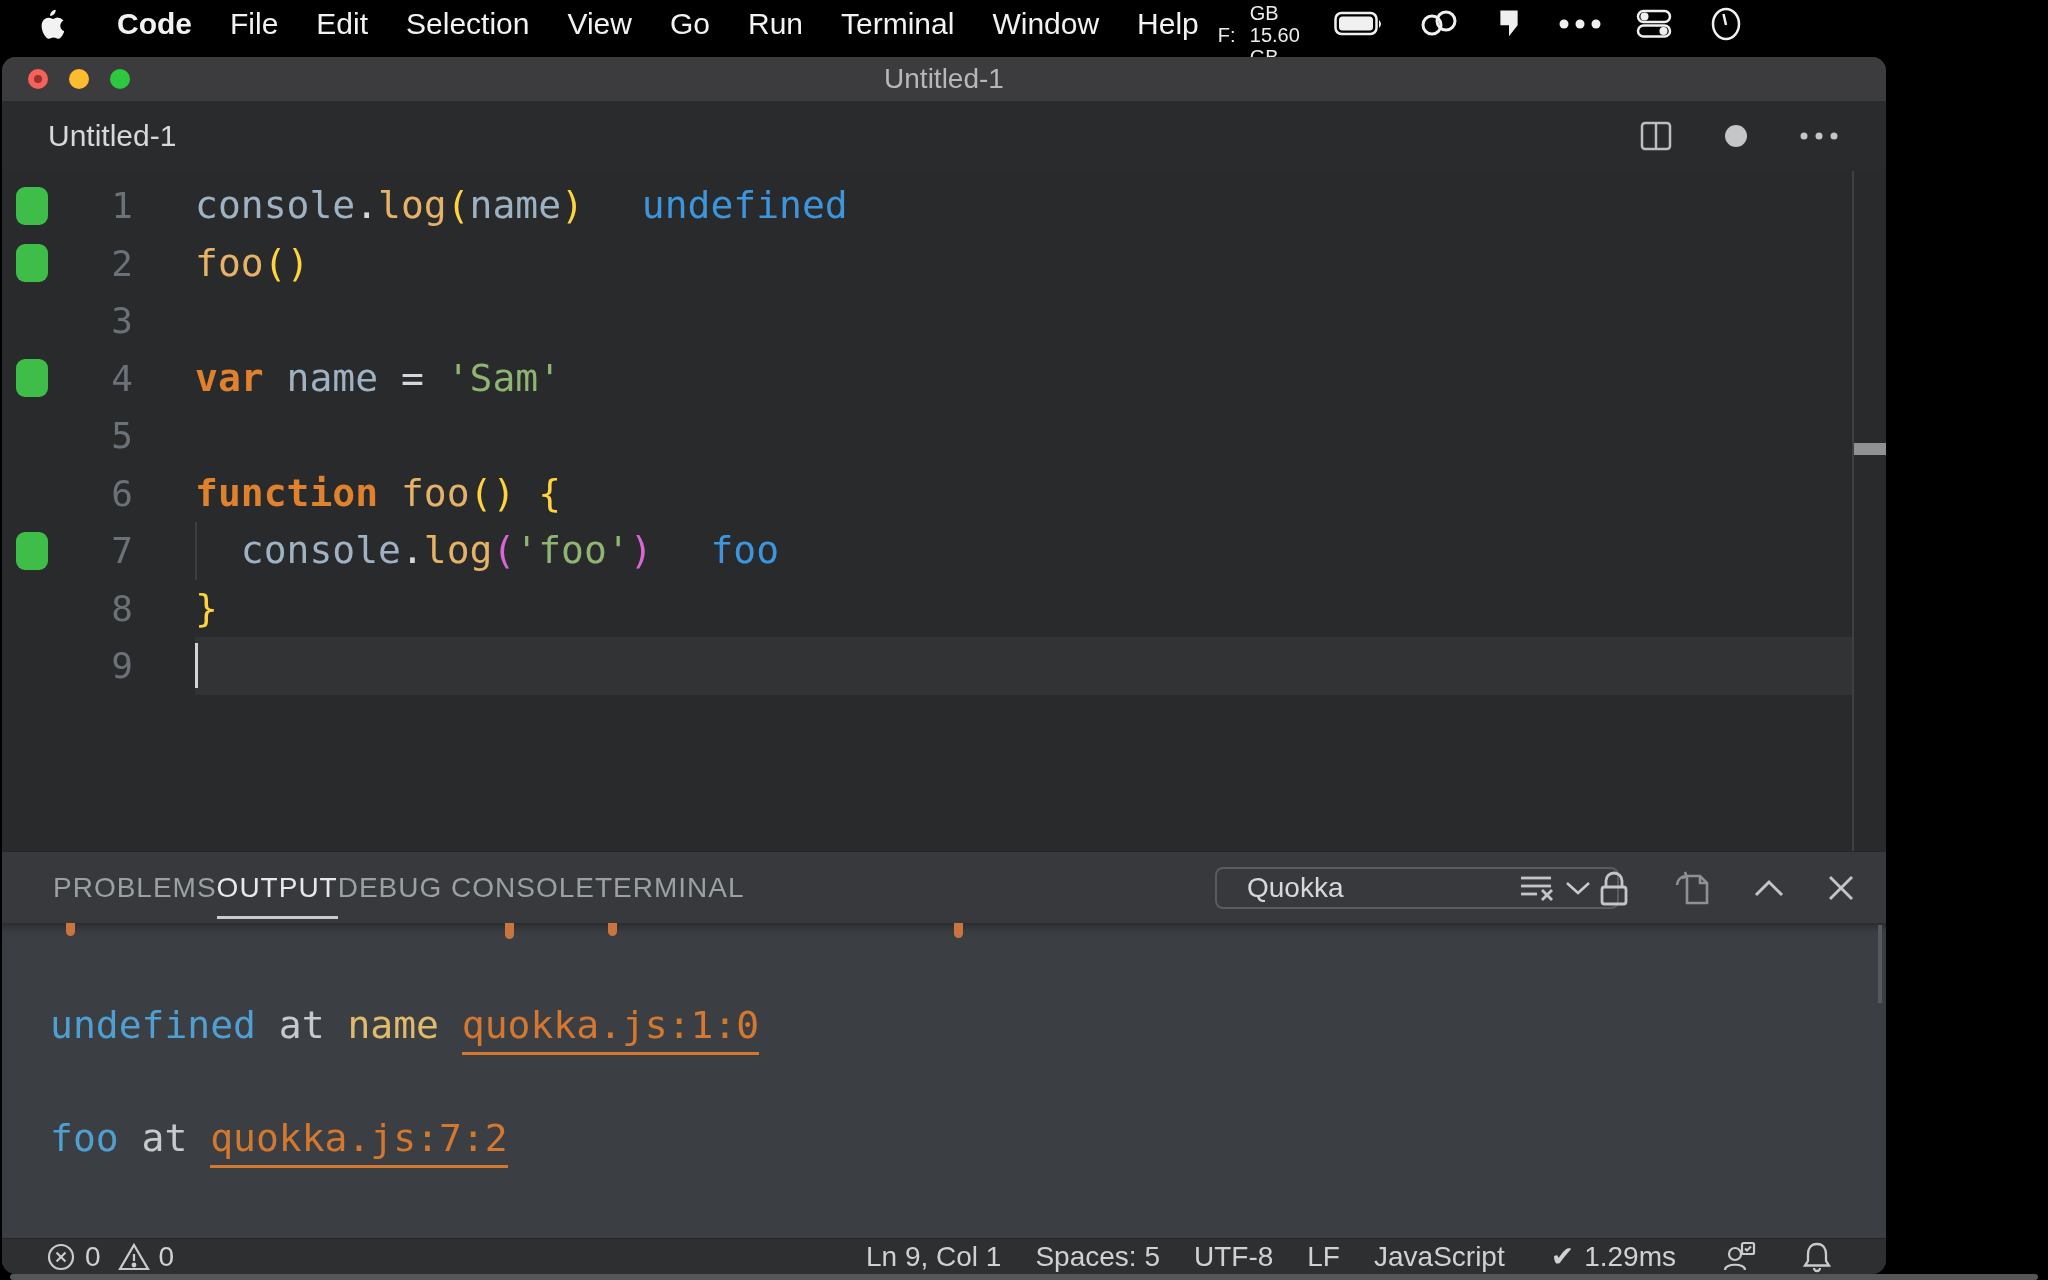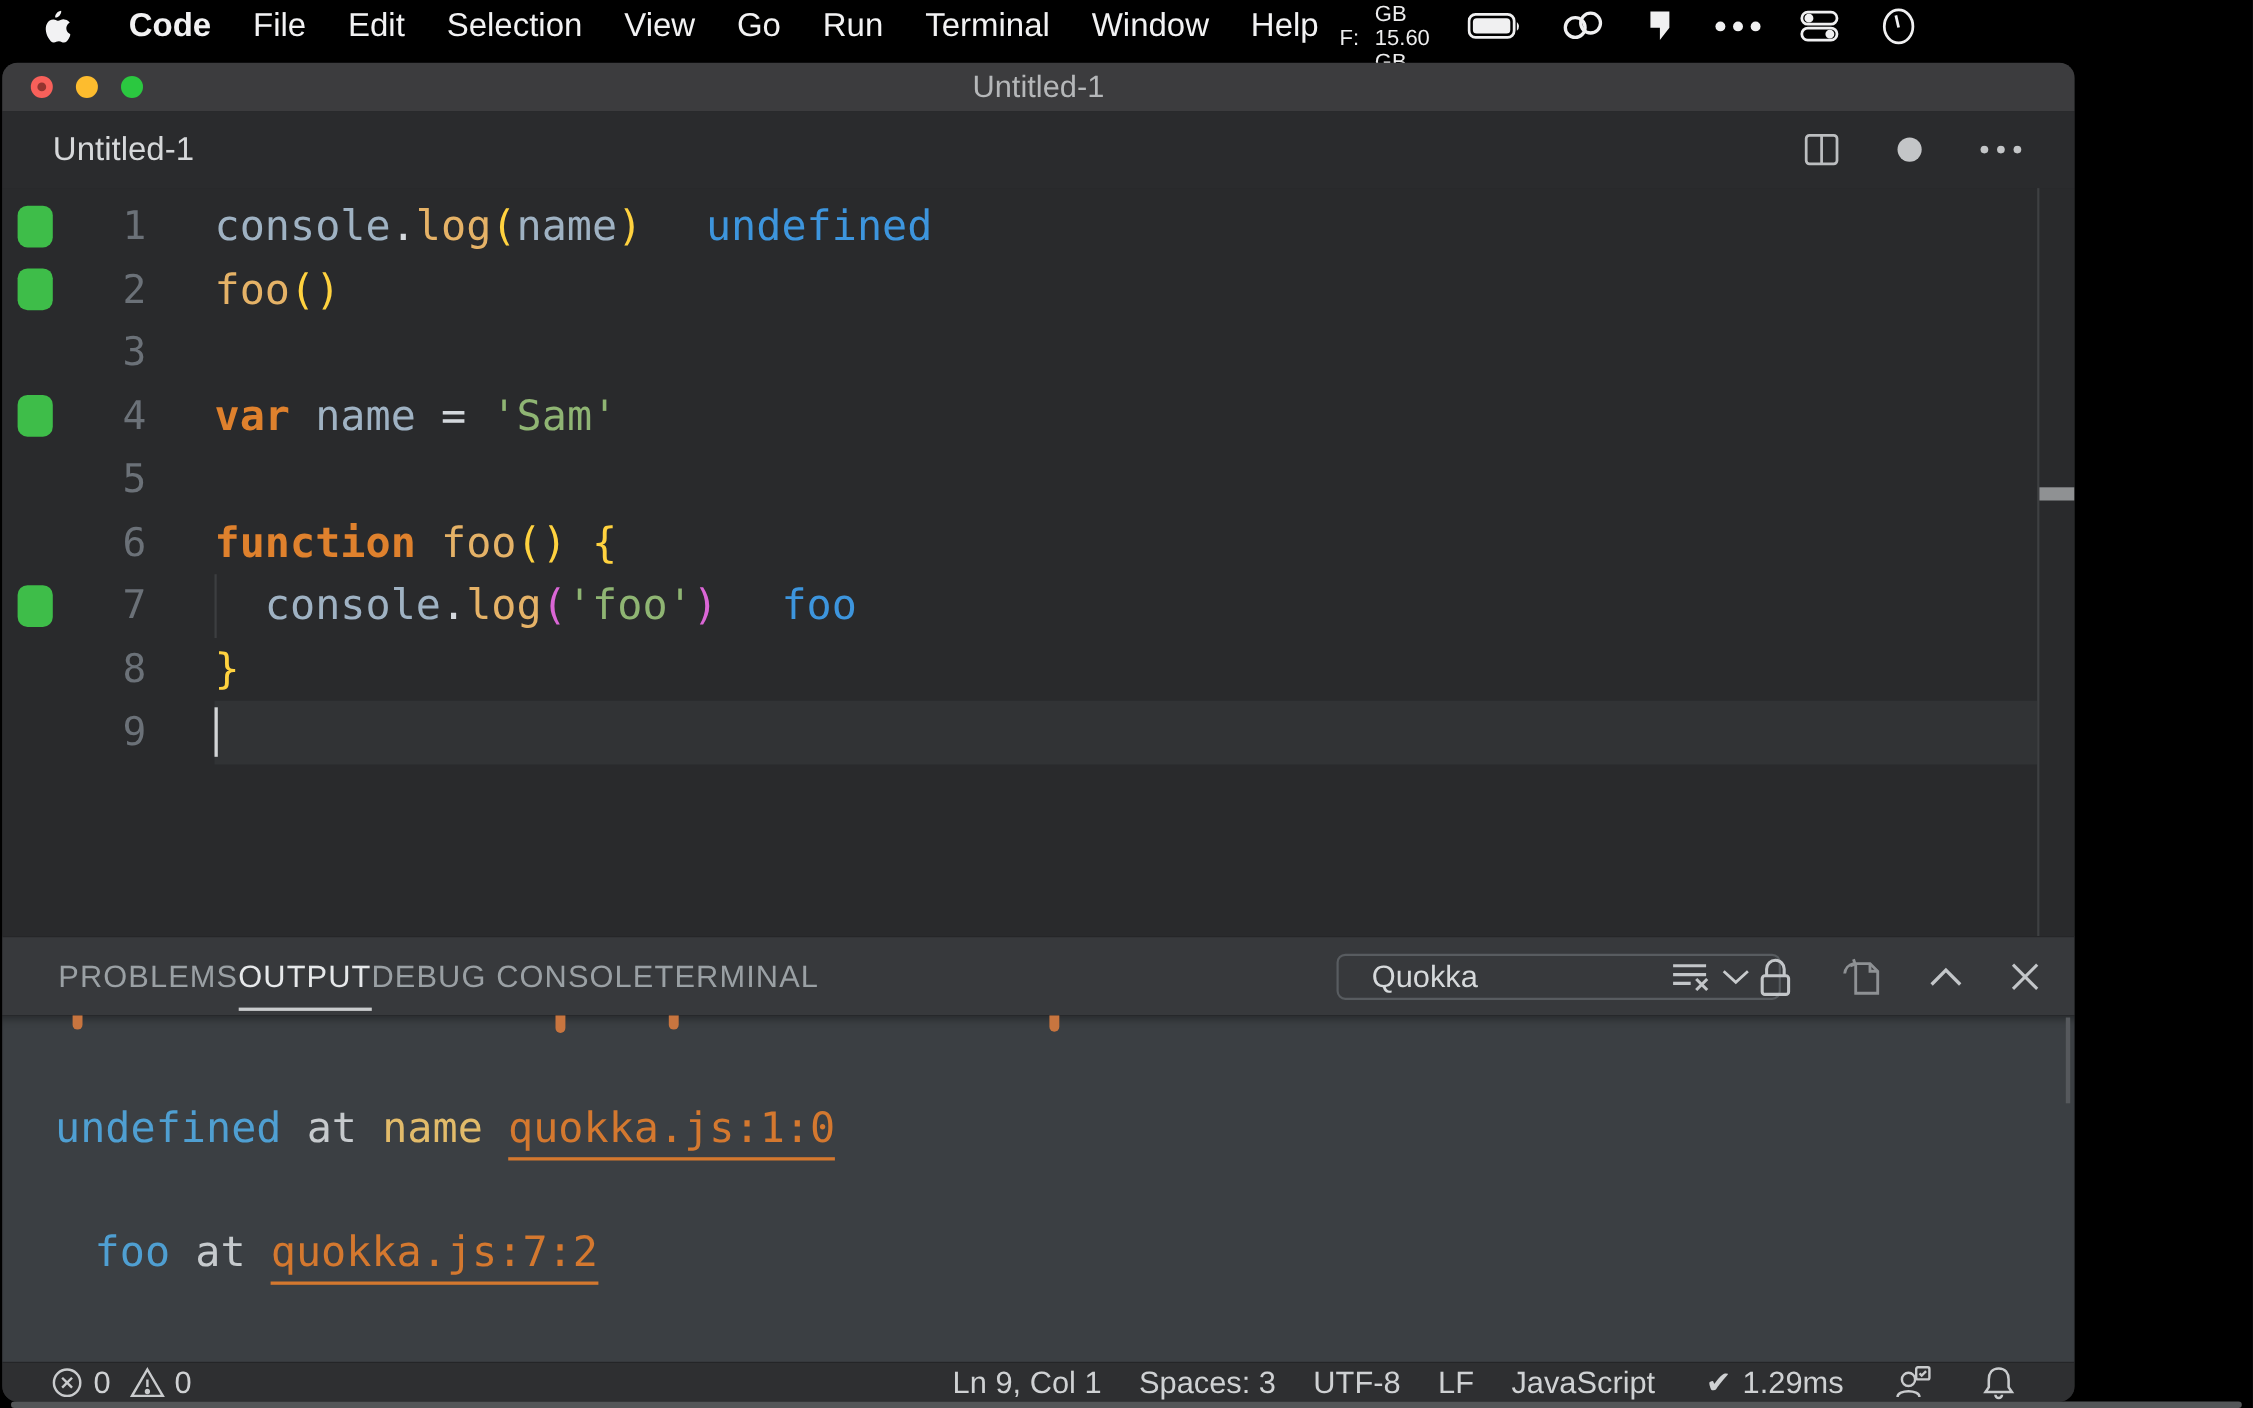--- a/index.html
+++ b/index.html
@@ -312,21 +312,21 @@
 
   <div class="panel-output">
     <div>
       <span class="frag" style="left:64px"></span>
       <span class="frag" style="left:503px;height:16px"></span>
       <span class="frag" style="left:606px"></span>
       <span class="frag" style="left:952px;height:15px"></span>
     </div>
     <div id="output-lines">
         <div class="out-line" style="top: 74px;"><span class="ob">undefined</span><span class="og"> at </span><span class="oy">name</span><span class="og"> </span><span class="ol">quokka.js:1:0</span></div>
-        <div class="out-line" style="top: 187px; margin-left: 36px;"><span class="ob">foo</span><span class="og"> at </span><span class="ol">quokka.js:7:2</span></div>
+        <div class="out-line" style="top: 187px;"><span class="ob">foo</span><span class="og"> at </span><span class="ol">quokka.js:7:2</span></div>
       </div>
     <div class="panel-scroll"></div>
   </div>
 
   <div class="statusbar">
     <div class="sb-left">
       <div class="sb-group">
         <span>
           <svg width="30" height="30" viewBox="0 0 30 30" fill="none" stroke="#c9cbcd" stroke-width="2.2">
             <circle cx="15" cy="15" r="12"></circle>
@@ -341,21 +341,21 @@
             <path d="M16 12 V19"></path>
               <circle cx="16" cy="23" r="1.3" fill="#c9cbcd"></circle>
           </svg>
         </span>
         <span>0</span>
       </div>
     </div>
     <div class="sb-right">
       <span id="sb-items" style="display:flex;gap:34px">
           <span class="sb-item">Ln 9, Col 1</span>
-          <span class="sb-item">Spaces: 3</span>
+          <span class="sb-item">Spaces: 5</span>
           <span class="sb-item">UTF-8</span>
           <span class="sb-item">LF</span>
           <span class="sb-item">JavaScript</span>
         </span>
       <span class="sb-item">
         <span>✔</span>
           <span>1.29ms</span>
       </span>
       <span>
         <svg width="34" height="32" viewBox="0 0 34 32" fill="none" stroke="#c9cbcd" stroke-width="2.2">

